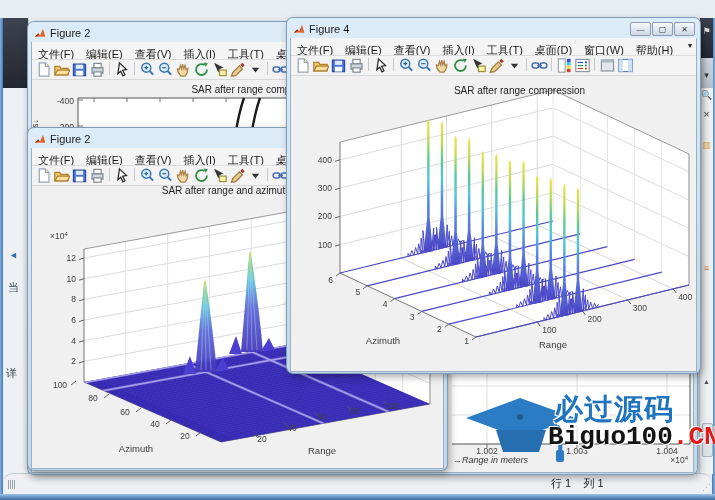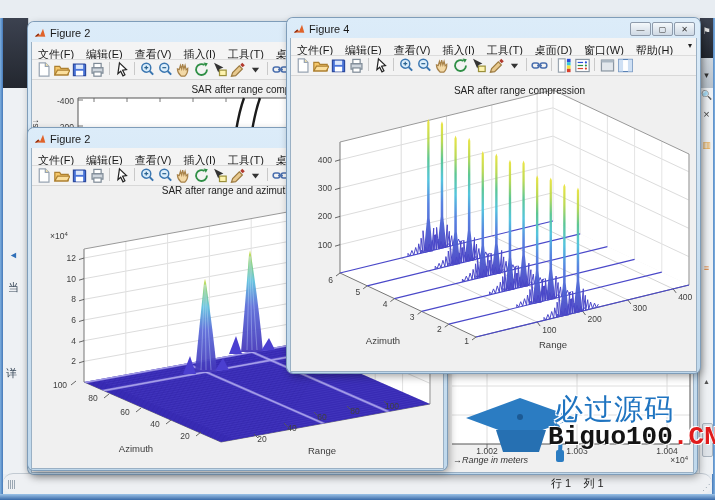--- a/index.html
+++ b/index.html
@@ -50,21 +50,21 @@
   .fig-menubar span.mi{display:inline-block;padding:4px 6px;line-height:16px;}
   .menu-chevron{position:absolute;right:4px;top:3px;font-size:8px;color:#222;}
   .fig-toolbar{height:19px;background:#f3f3f3;border-bottom:1px solid #d8d8d8;white-space:nowrap;
       overflow:hidden;padding-left:2px;}
   .tb-icon{display:inline-block;width:17px;height:17px;margin:1px 0 0 1px;vertical-align:top;}
   .tb-sep{display:inline-block;width:1px;height:13px;background:#c9c9c9;margin:2px 3px 0 3px;vertical-align:top;}
   .fig-canvas{position:relative;background:#f0f0f0;}
   .fig-canvas svg{position:absolute;left:0;top:0;}
   
   #watermark{position:absolute;left:462px;top:388px;width:252px;height:82px;z-index:40;pointer-events:none;}
-  #wm-cn{position:absolute;left:92px;top:2px;font-size:29px;font-weight:normal;color:#1f74c0;letter-spacing:1px;
+  #wm-cn{position:absolute;left:92px;top:2px;font-size:29px;font-weight:bold;color:#1f74c0;letter-spacing:1px;
       text-shadow:1px 1px 0 #fff,-1px -1px 0 #fff,1px -1px 0 #fff,-1px 1px 0 #fff,2px 2px 0 #fff;}
   #wm-latin{position:absolute;left:86px;top:34px;font-size:26px;font-weight:bold;color:#141414;letter-spacing:0px;
       text-shadow:1px 1px 0 #fff,-1px -1px 0 #fff;font-family:Liberation Mono, monospace;}
   #wm-latin b{color:#e01a1a;}
   #wm-cap{position:absolute;left:0;top:4px;}
 </style>
 </head>
 <body>
 
 <div id="main-frame">

